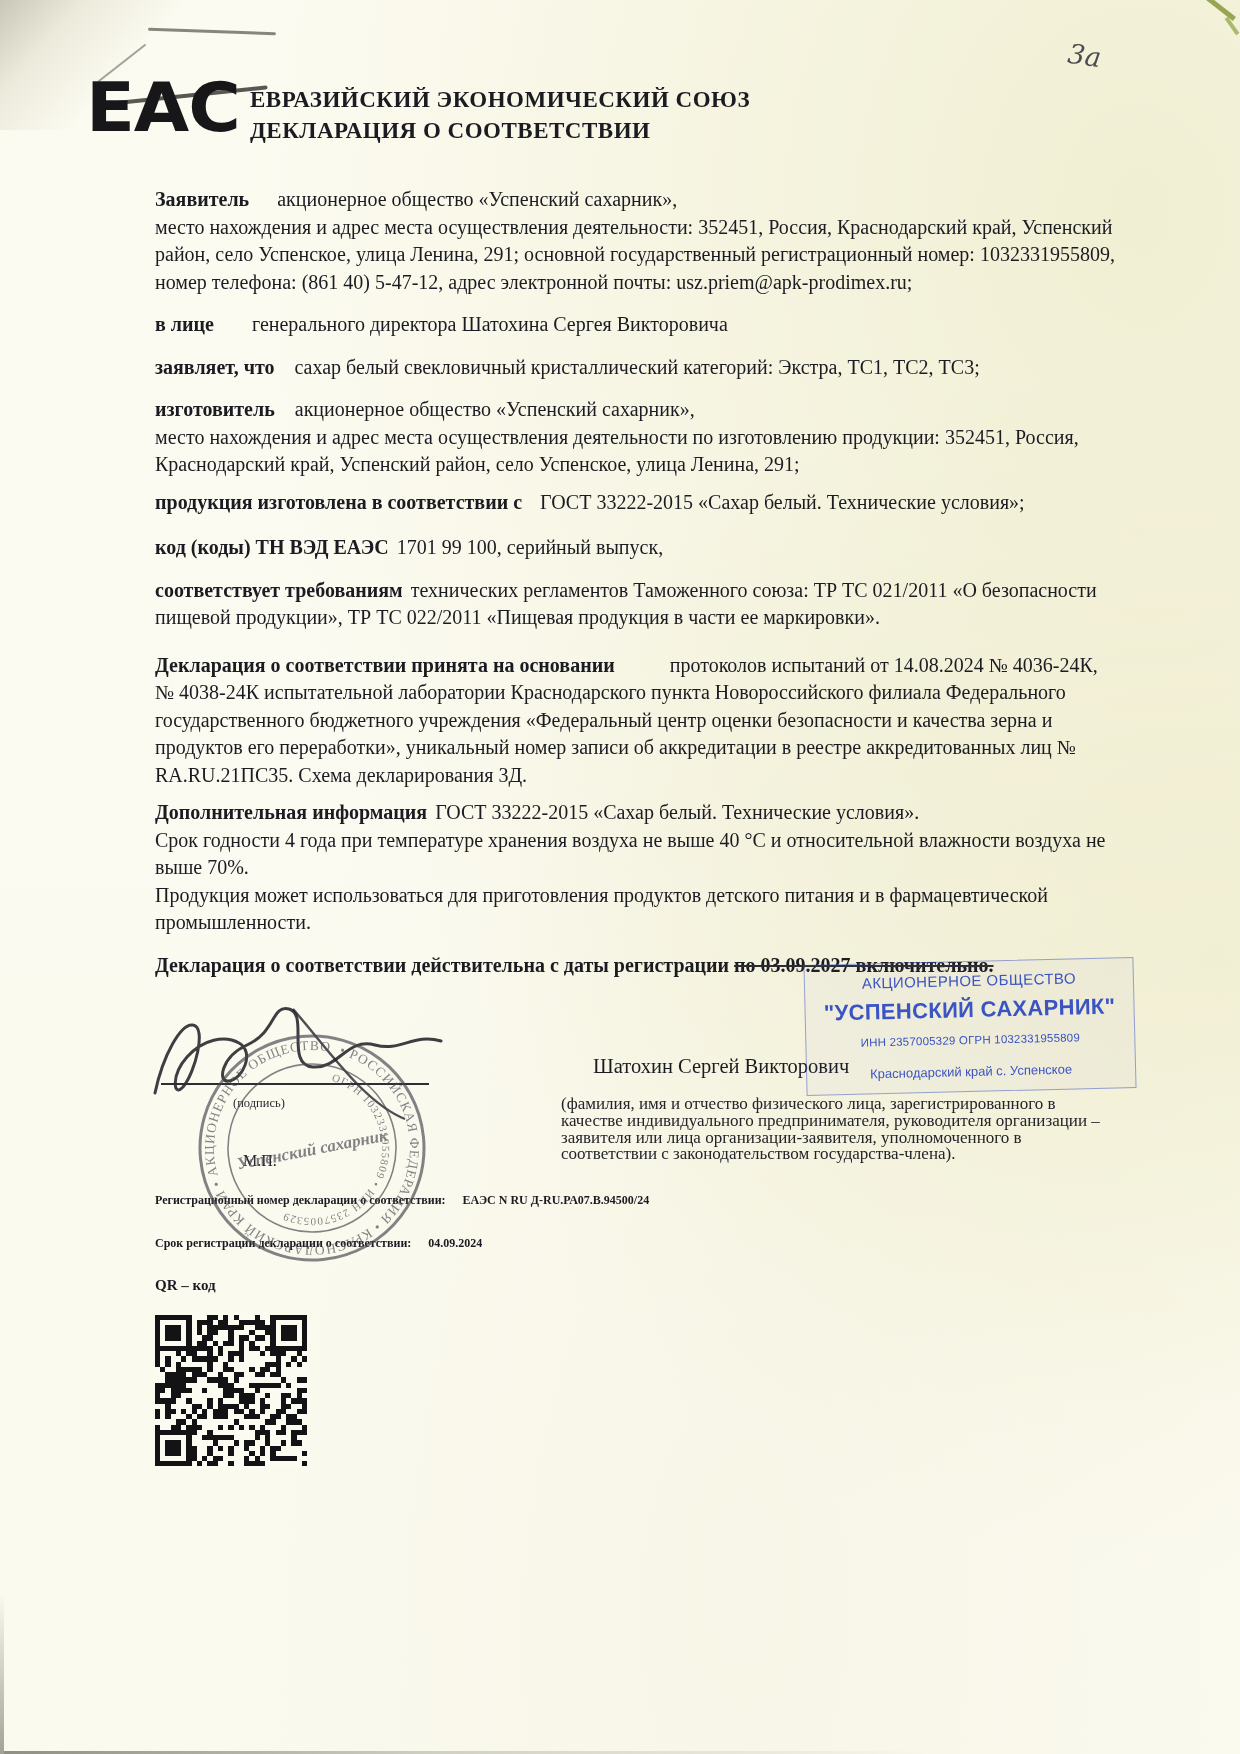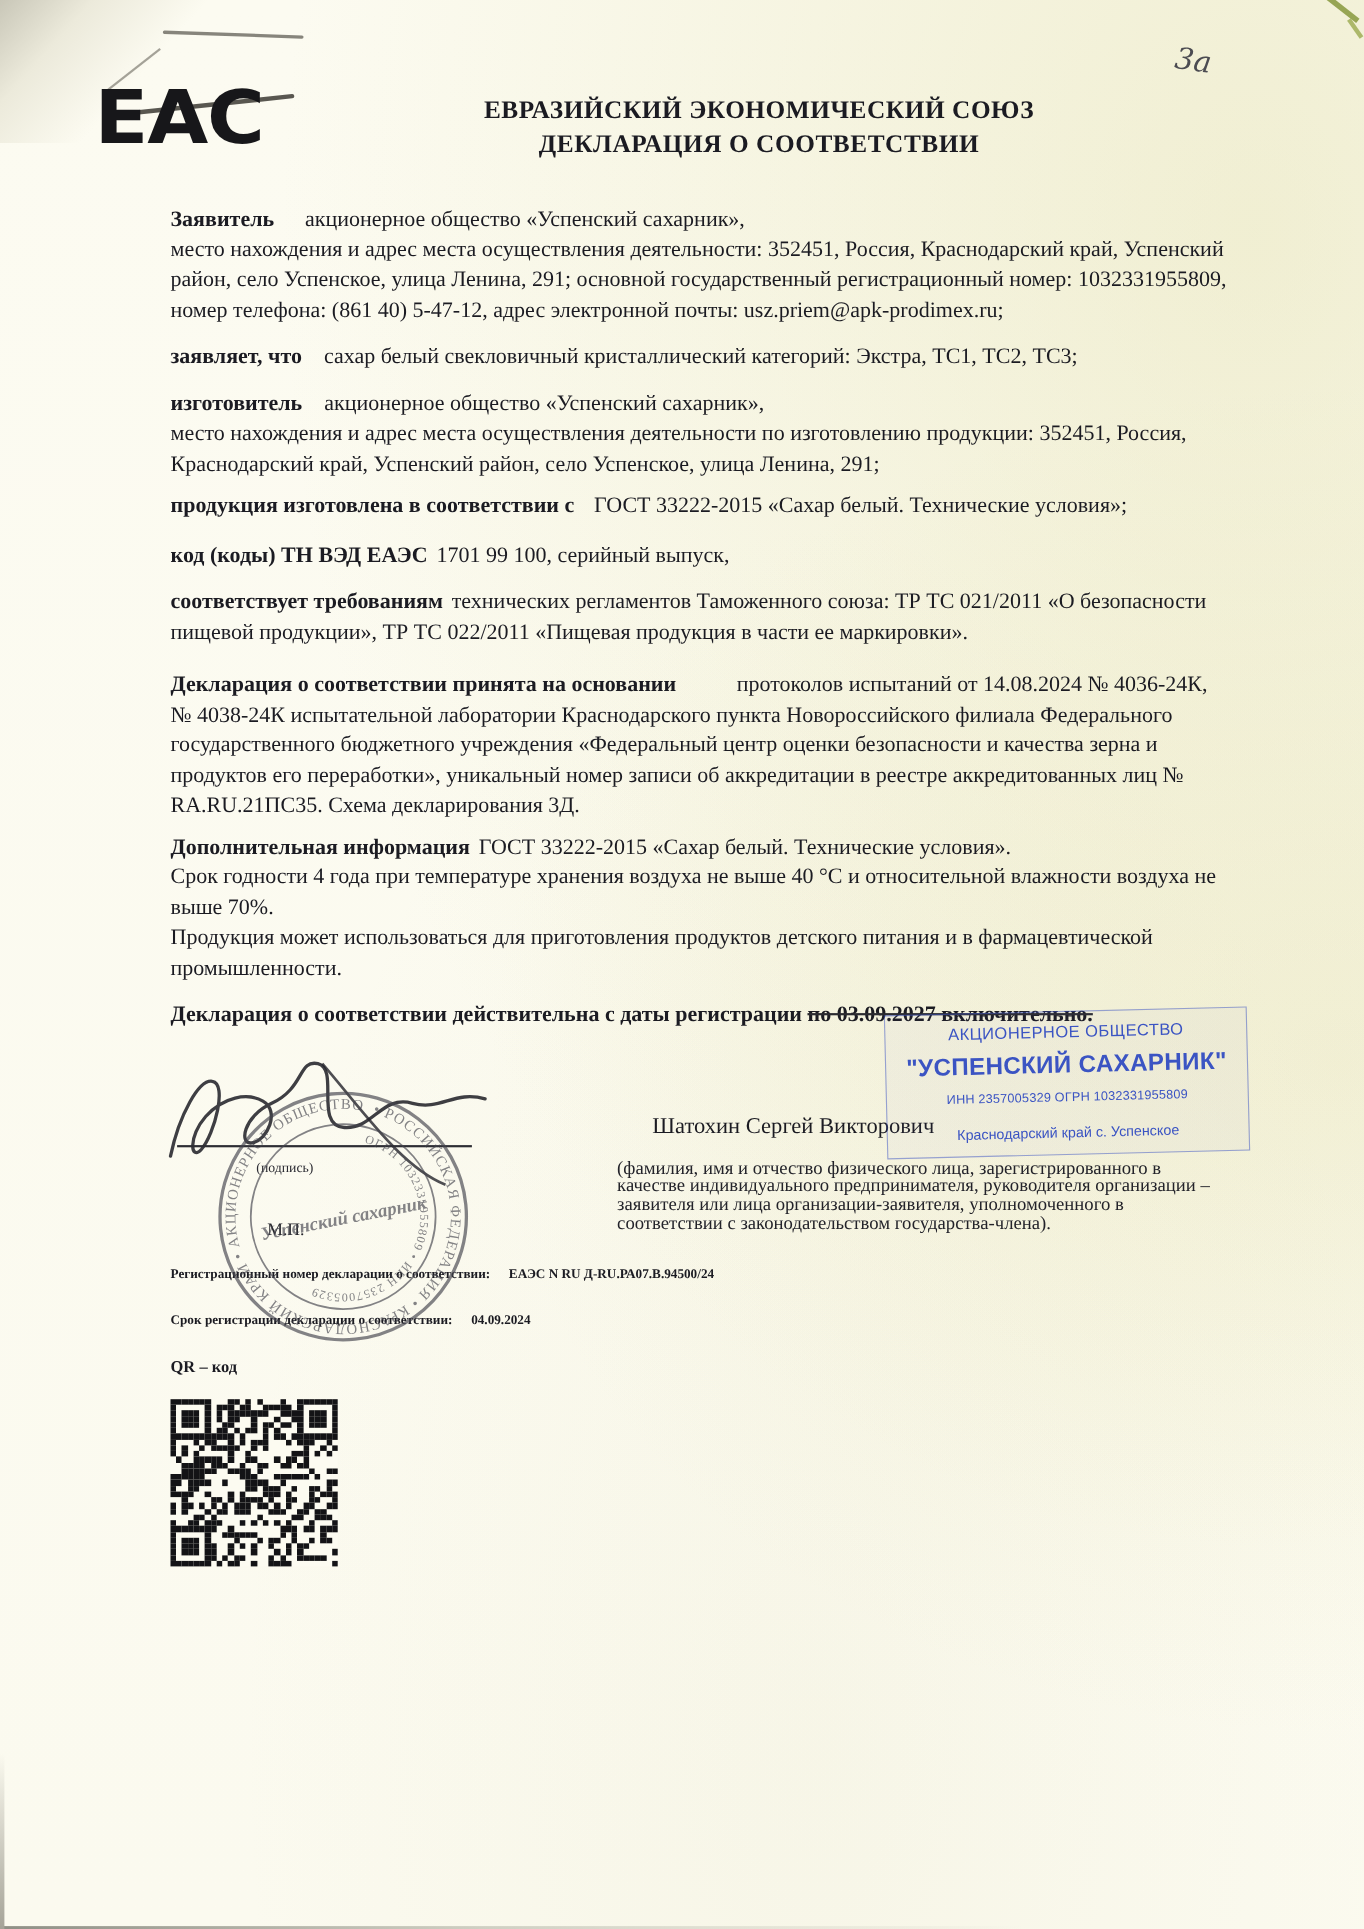--- a/index.html
+++ b/index.html
@@ -22,21 +22,21 @@
   .green-mark-1{position:absolute;top:6px;left:1204px;width:34px;height:5px;background:#7f9232;transform:rotate(38deg);opacity:.8;}
   .green-mark-2{position:absolute;top:24px;left:1222px;width:20px;height:4px;background:#8ea03c;transform:rotate(55deg);opacity:.7;}
   .edge-bottom{position:absolute;left:0;right:0;bottom:0;height:3px;
     background:linear-gradient(to right,#8f8f85,#cfcfc2 35%,rgba(0,0,0,0) 75%);}
   .edge-left-bottom{position:absolute;left:0;bottom:0;width:4px;height:160px;background:linear-gradient(to top,#a5a398,rgba(0,0,0,0));}
   .handwritten-page-number{position:absolute;top:40px;left:1068px;font-style:italic;font-size:27px;color:#4c4c52;transform:rotate(8deg);font-family:"DejaVu Serif",serif;}
   
   .eac-logo{position:absolute;top:66px;left:86px;font-family:"DejaVu Sans",sans-serif;
     font-weight:800;font-size:64px;line-height:80px;letter-spacing:-1px;color:#17171a;
     transform:scale(1.12,1.05);transform-origin:left top;}
-  .titles{position:absolute;top:84px;left:250px;width:880px;text-align:center;font-weight:bold;font-size:23px;line-height:31px;letter-spacing:.5px;}
+  .titles{position:absolute;top:84px;left:250px;width:880px;font-weight:bold;font-size:23px;line-height:31px;letter-spacing:.5px;}
   
   .content{position:absolute;top:186px;left:155px;width:962px;font-size:20px;line-height:27.5px;}
   .content p{margin:0 0 15px 0;}
   .content b{font-weight:bold;}
   .g8{margin-right:8px;} .g18{margin-right:18px;} .g20{margin-right:20px;}
   .g28{margin-right:28px;text-align:right;} .g38{margin-right:38px;} .g55{margin-right:55px;}
   .mt6{margin-top:6px;} .mb10{margin-bottom:10px!important;} .mb18{margin-bottom:18px!important;} .mb20{margin-bottom:20px!important;}
   .validity{font-weight:bold;margin-bottom:0!important;}
   .struck{text-decoration:line-through;text-decoration-thickness:1.5px;text-decoration-color:#2b2b30;}
   
@@ -87,20 +87,23 @@
     <div>ДЕКЛАРАЦИЯ О СООТВЕТСТВИИ</div>
   </div>
 
   <div class="content">
 
     <p>
       <b class="g28">Заявитель</b><span>акционерное общество «Успенский сахарник»,</span><br>
       <span>место нахождения и адрес места осуществления деятельности: 352451, Россия, Краснодарский край, Успенский район, село Успенское, улица Ленина, 291; основной государственный регистрационный номер: 1032331955809, номер телефона: (861 40) 5-47-12, адрес электронной почты: usz.priem@apk-prodimex.ru;</span>
     </p>
 
+    <p>
+      <b class="g38">в лице</b><span>генерального директора Шатохина Сергея Викторовича</span>
+    </p>
 
     <p>
       <b class="g20">заявляет, что</b><span>сахар белый свекловичный кристаллический категорий: Экстра, ТС1, ТС2, ТС3;</span>
     </p>
 
     <p class="mb10">
       <b class="g20">изготовитель</b><span>акционерное общество «Успенский сахарник»,</span><br>
       <span>место нахождения и адрес места осуществления деятельности по изготовлению продукции: 352451, Россия, Краснодарский край, Успенский район, село Успенское, улица Ленина, 291;</span>
     </p>
 

